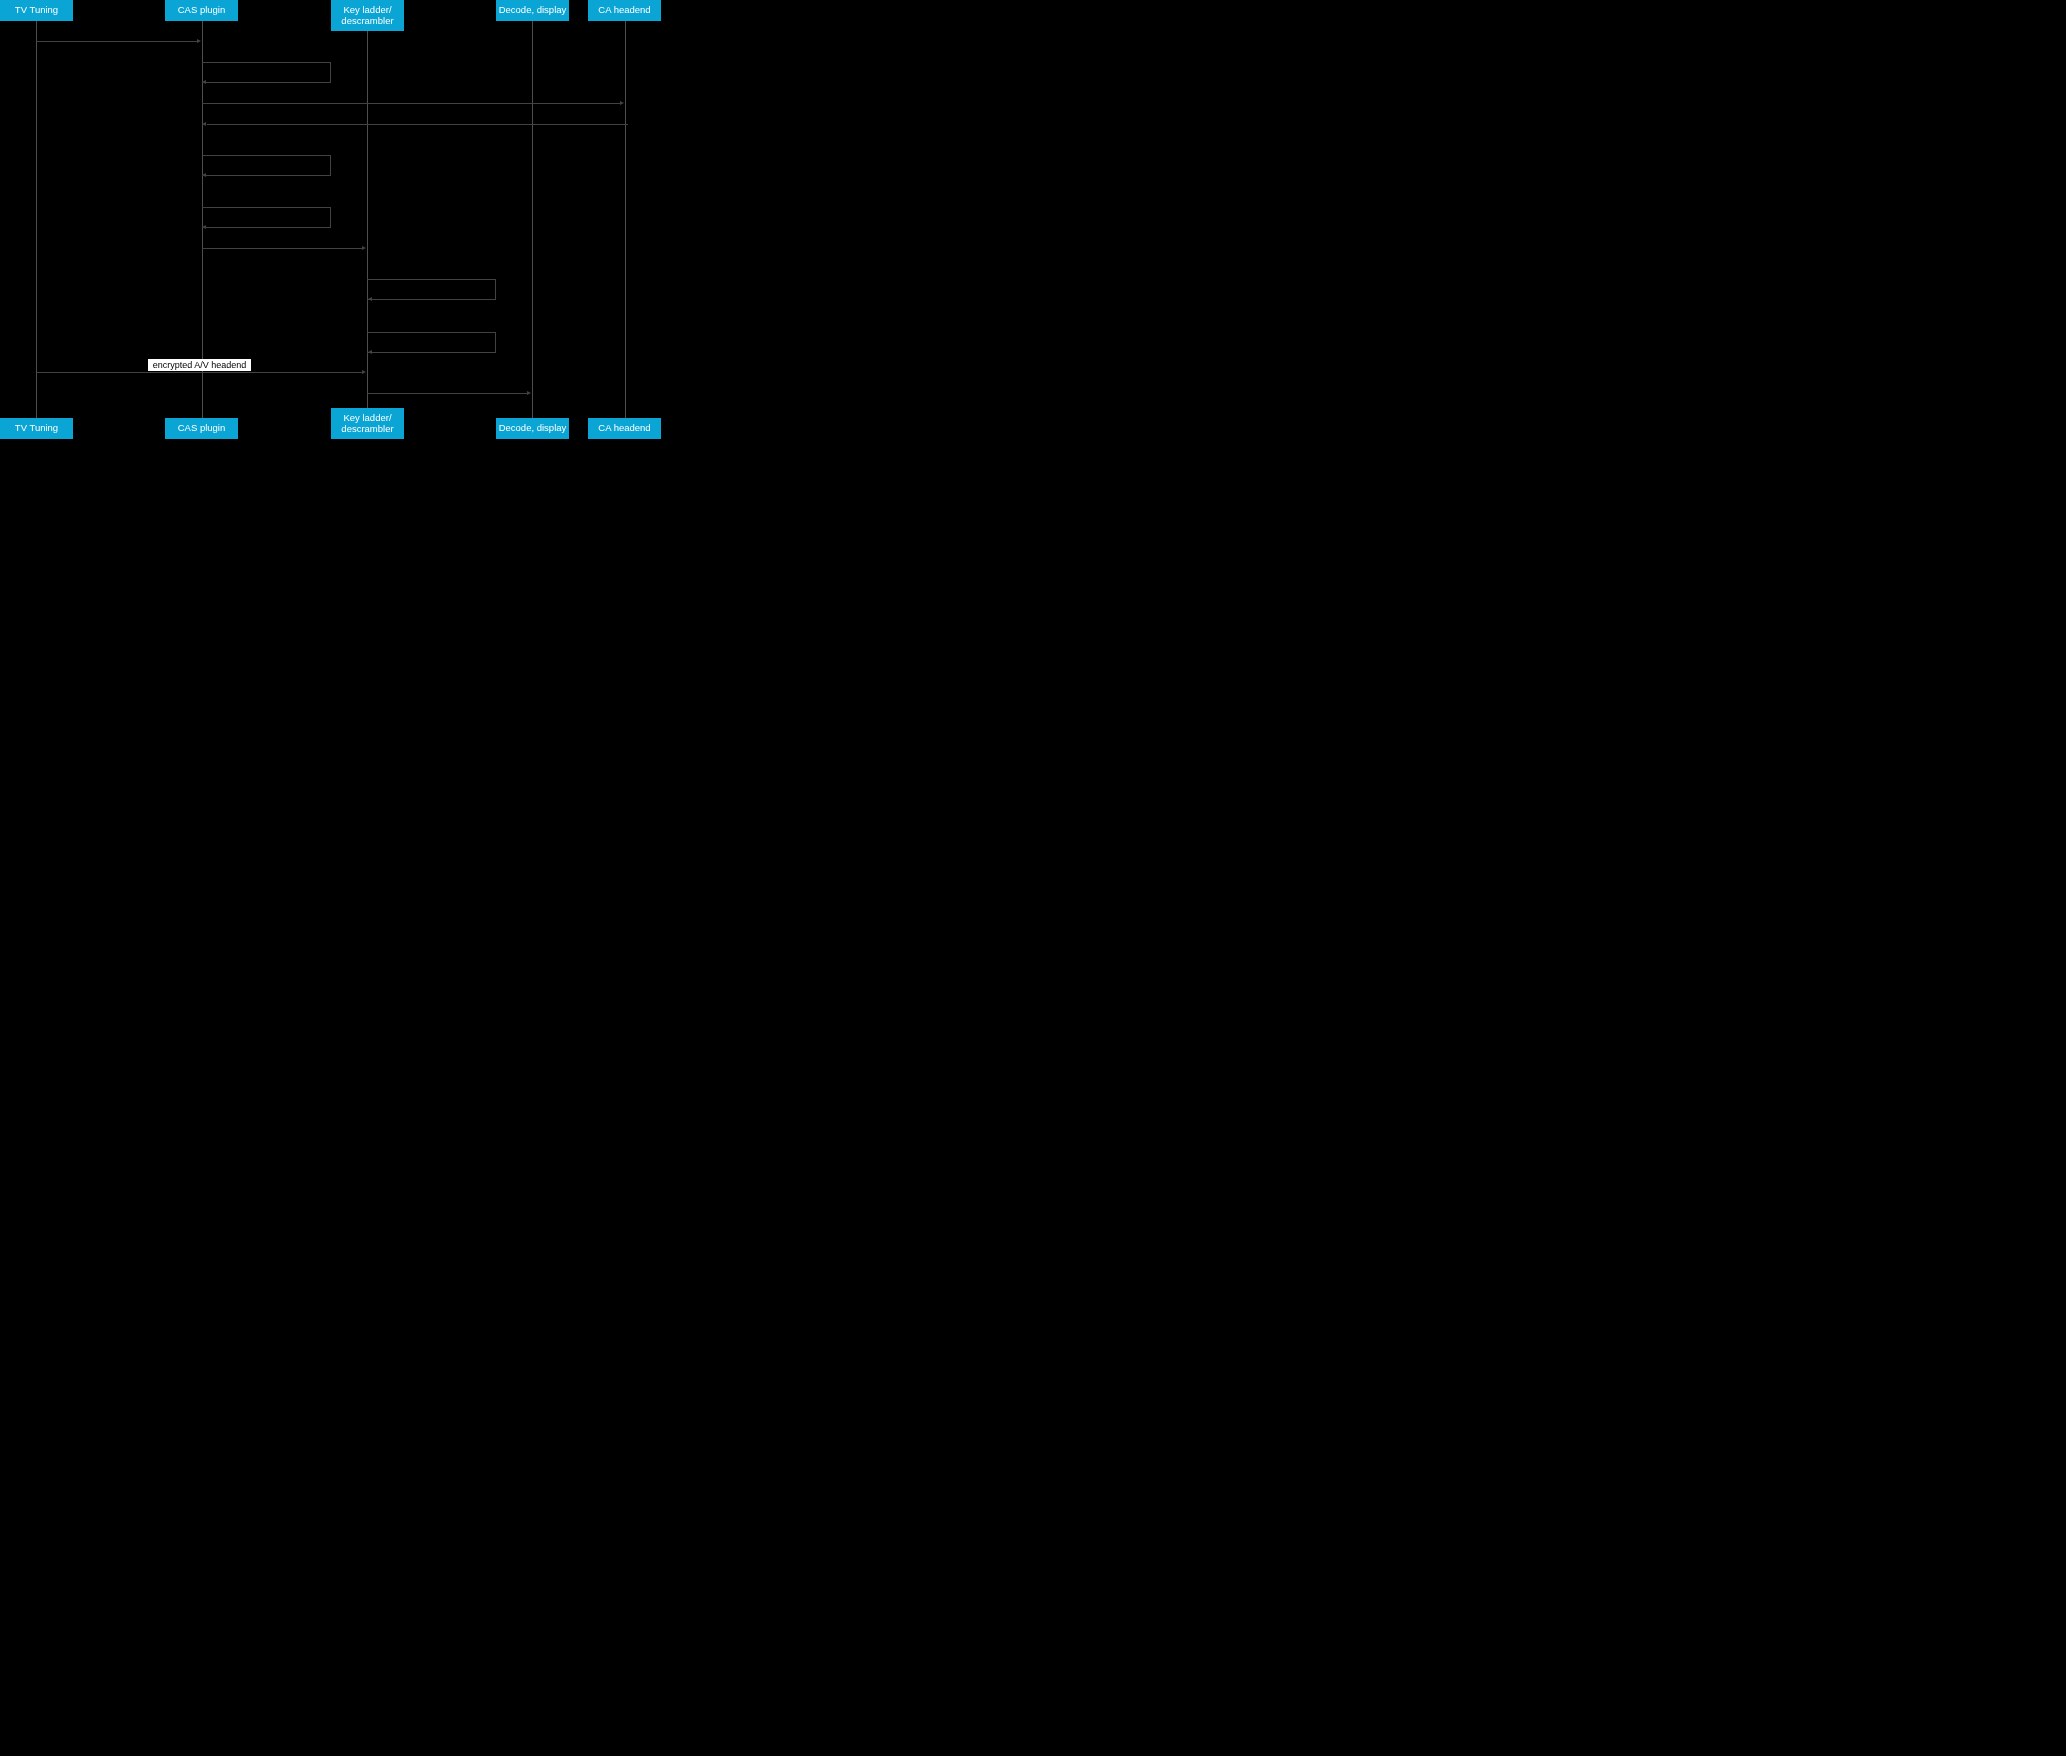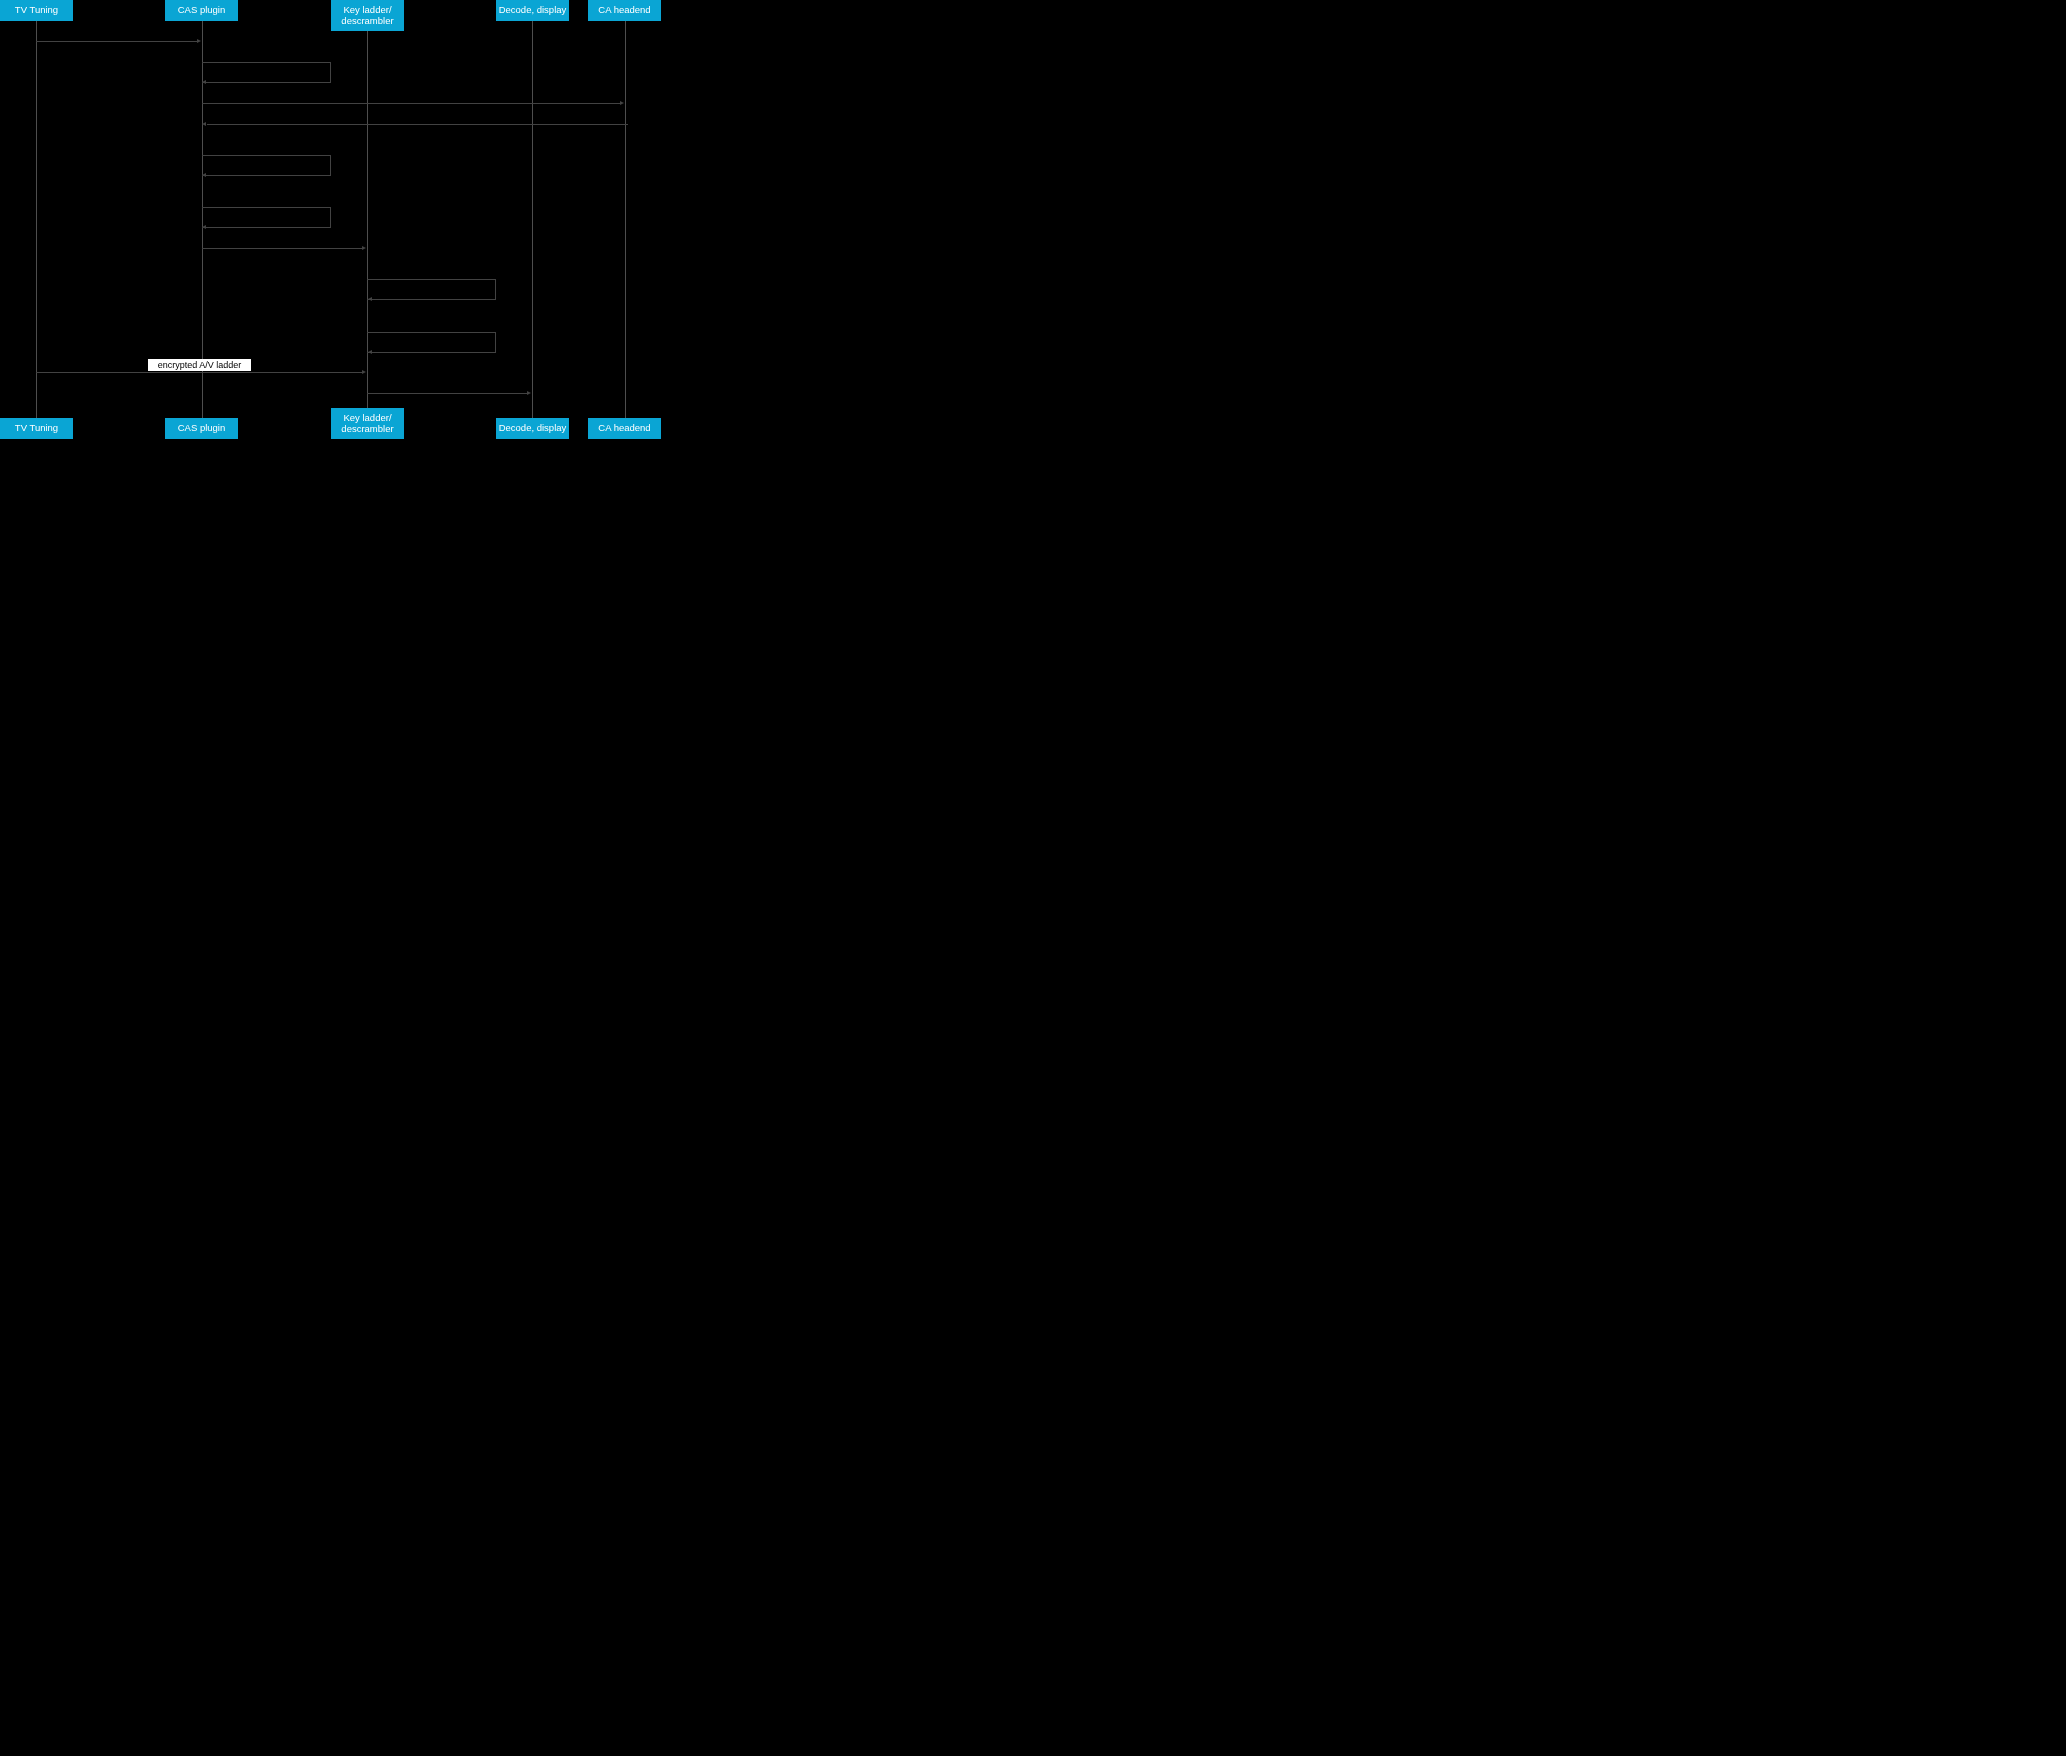--- a/index.html
+++ b/index.html
@@ -110,21 +110,21 @@
 
   <div class="msg" style="left:202px; top:248px; width:161px;"></div>
   <div class="hr" style="left:362px; top:246px;"></div>
 
   <div class="loop" style="left:367px; top:279px; width:129px; height:21px;"></div>
   <div class="hl" style="left:368px; top:297px;"></div>
 
   <div class="loop" style="left:367px; top:332px; width:129px; height:20.7px;"></div>
   <div class="hl" style="left:368px; top:350px;"></div>
 
-  <div class="msg-label" style="left:148px; top:359px; width:103px; height:12px;">encrypted A/V ladder</div>
+  <div class="msg-label" style="left:148px; top:359px; width:103px; height:12px;">encrypted A/V headend</div>
   <div class="msg" style="left:36px; top:372px; width:326px;"></div>
   <div class="hr" style="left:362px; top:370px;"></div>
 
   <div class="msg" style="left:367px; top:393px; width:161px;"></div>
   <div class="hr" style="left:527px; top:391px;"></div>
 
   <div class="actor" style="left:0px;    top:418px; width:73px; height:20.7px;"><span>TV Tuning</span></div>
   <div class="actor" style="left:165px;  top:418px; width:73px; height:20.7px;"><span>CAS plugin</span></div>
   <div class="actor" style="left:331px;  top:408px;  width:73px; height:31px;"><span>Key ladder/
 descrambler</span></div>

